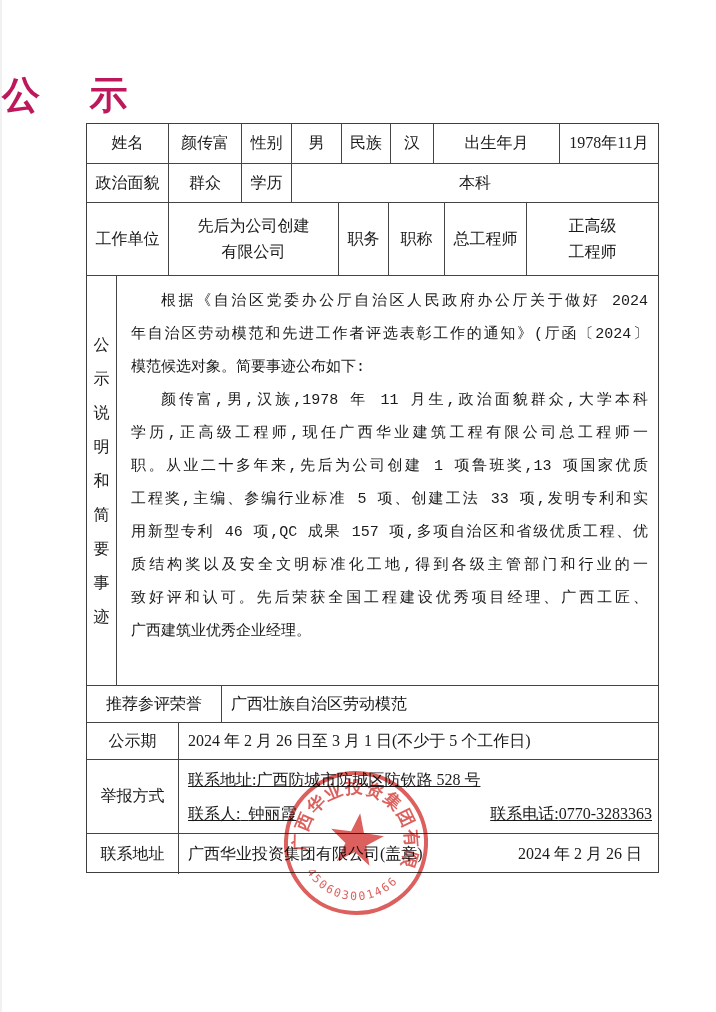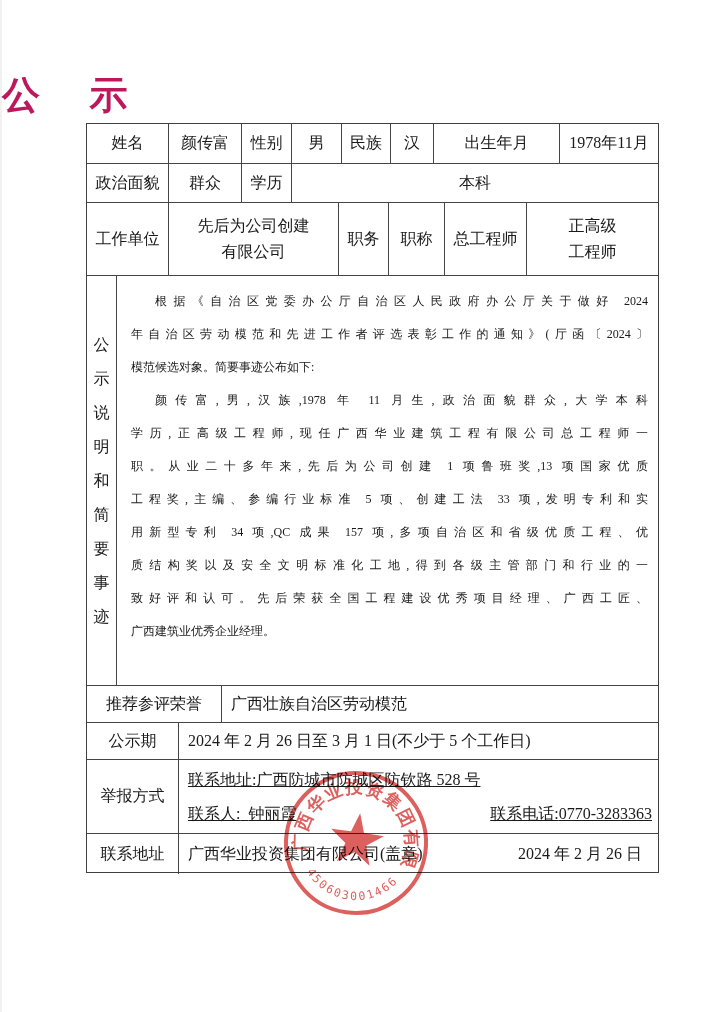--- a/index.html
+++ b/index.html
@@ -37,21 +37,21 @@
   .r4{height:410px;} .r5{height:37px;} .r6{height:37px;}
   .r7{height:74px;} .r8{height:40px;}
   
   .vlabel{
     flex-direction:column;gap:17px;line-height:17px;
     font-size:16px;
   }
   .narrative{
     display:block;text-align:left;
     padding:9px 10px 0 14px;
-    font-size:12px;line-height:33px;
+    font-size:15px;line-height:33px;font-family:Liberation Mono, monospace;
   }
   .bodyline{
     height:33px;white-space:nowrap;overflow:hidden;
     text-align:justify;text-align-last:justify;
   }
   .bodyline.noj{text-align:left;text-align-last:left;}
   .bodyline.ind{text-indent:2em;}
   
   .reportbox{
     display:flex;flex-direction:column;justify-content:center;
@@ -126,21 +126,21 @@
         <span>迹</span>
       </div>
       <div class="cell last narrative">
         <div class="bodyline ind">根据《自治区党委办公厅自治区人民政府办公厅关于做好 2024</div>
         <div class="bodyline">年自治区劳动模范和先进工作者评选表彰工作的通知》(厅函〔2024〕</div>
         <div class="bodyline noj">模范候选对象。简要事迹公布如下:</div>
         <div class="bodyline ind">颜传富,男,汉族,1978 年 11 月生,政治面貌群众,大学本科</div>
         <div class="bodyline">学历,正高级工程师,现任广西华业建筑工程有限公司总工程师一</div>
         <div class="bodyline">职。从业二十多年来,先后为公司创建 1 项鲁班奖,13 项国家优质</div>
         <div class="bodyline">工程奖,主编、参编行业标准 5 项、创建工法 33 项,发明专利和实</div>
-        <div class="bodyline">用新型专利 34 项,QC 成果 157 项,多项自治区和省级优质工程、优</div>
+        <div class="bodyline">用新型专利 46 项,QC 成果 157 项,多项自治区和省级优质工程、优</div>
         <div class="bodyline">质结构奖以及安全文明标准化工地,得到各级主管部门和行业的一</div>
         <div class="bodyline">致好评和认可。先后荣获全国工程建设优秀项目经理、广西工匠、</div>
         <div class="bodyline noj">广西建筑业优秀企业经理。</div>
       </div>
     </div>
 
     <div class="trow r5">
       <div class="cell" style="width:135px">推荐参评荣誉</div>
       <div class="cell last leftpad">广西壮族自治区劳动模范</div>
     </div>

